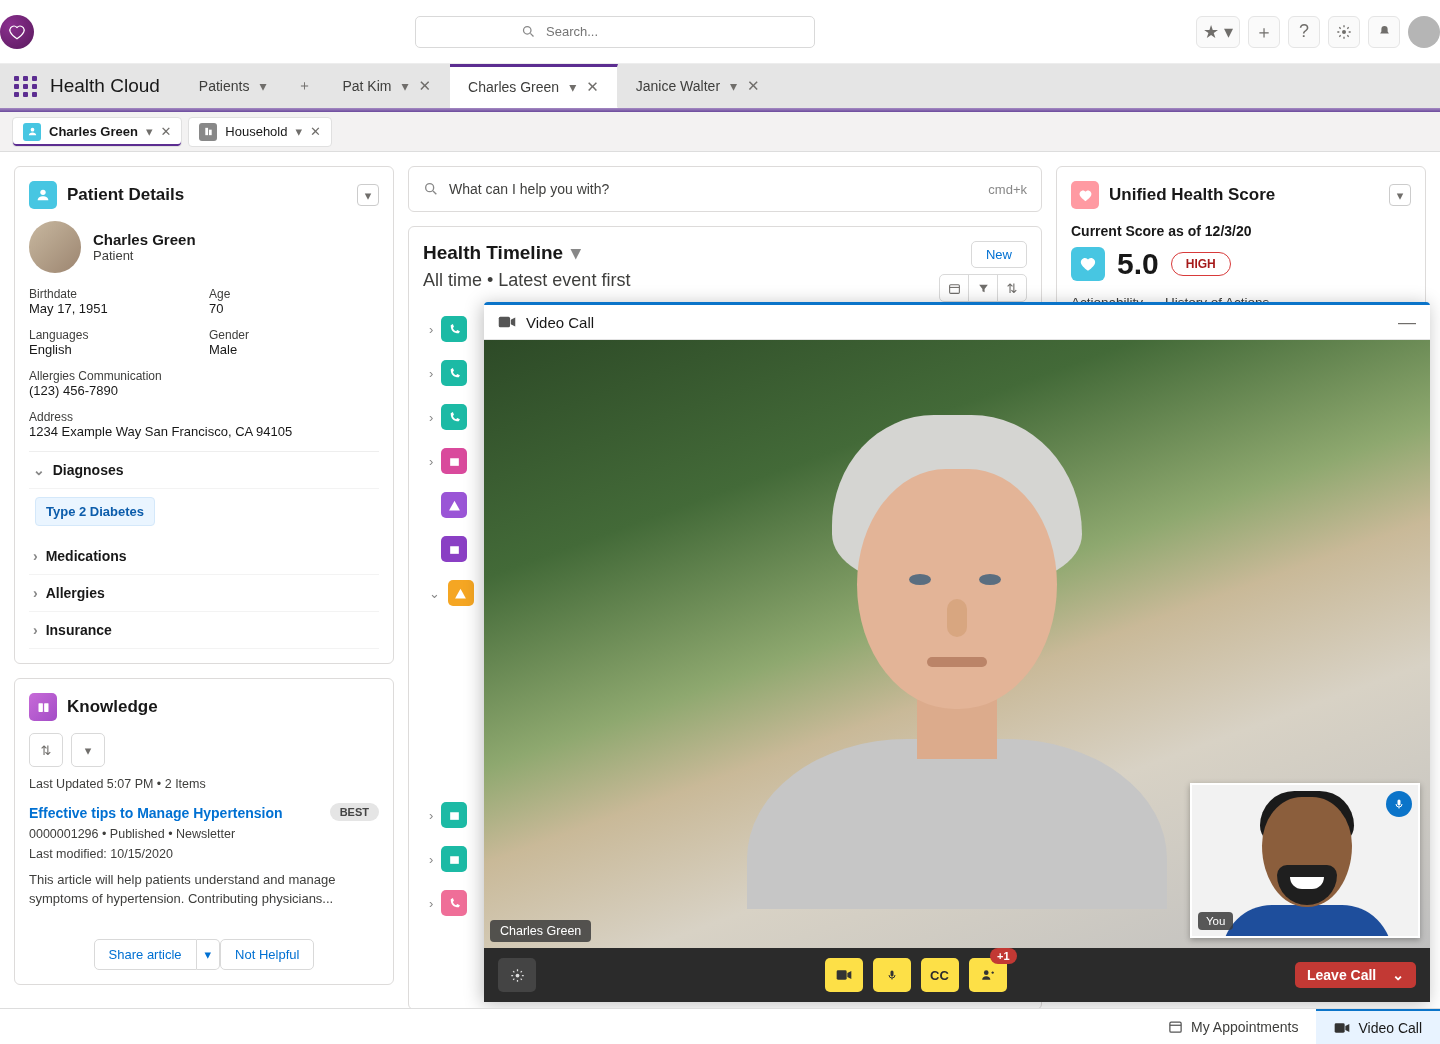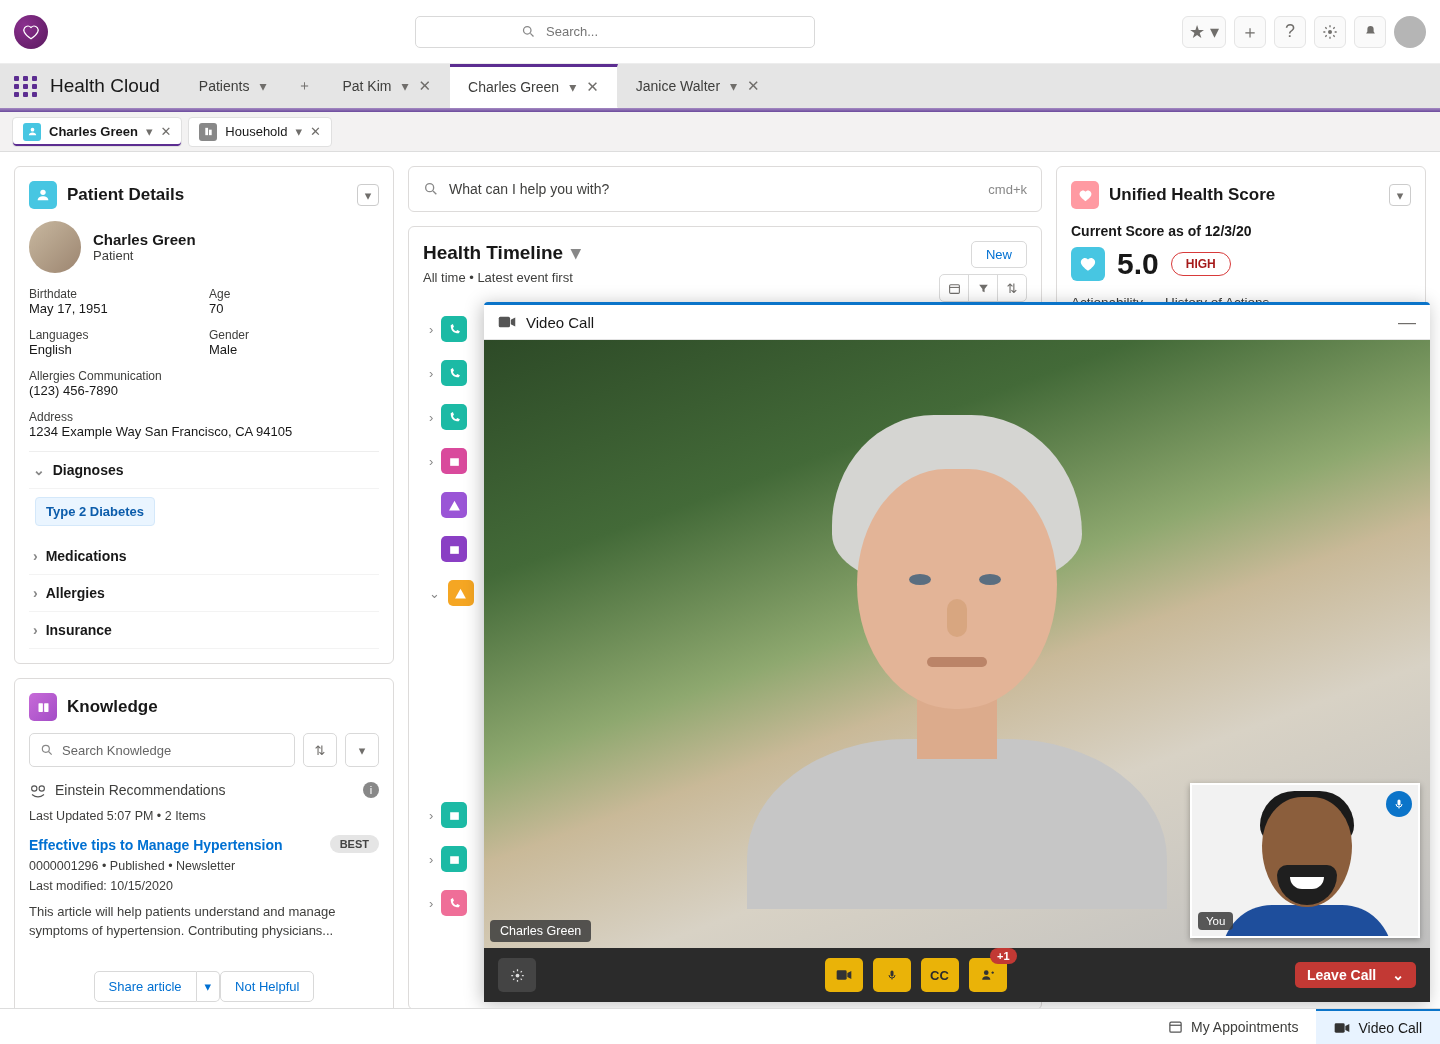--- a/index.html
+++ b/index.html
@@ -11,21 +11,21 @@
   width: 1440px;
   height: 1044px;
   overflow: hidden;
   position: relative;
 }
 
 .top-header {
   height: 64px;
   display: flex;
   align-items: center;
-  padding: 0 14px;
+  padding: 0 0;
   border-bottom: 1px solid #ededed;
 }
 .logo-badge {
   width: 34px; height: 34px;
   background: radial-gradient(circle at 30% 30%, #8a2f8e, #5a1a5e);
   border-radius: 50%;
   display:flex; align-items:center; justify-content:center;
 }
 .global-search {
   margin: 0 auto;
@@ -207,21 +207,21 @@
   border:1px solid #dddbda; border-radius:6px; height:46px;
   display:flex; align-items:center; padding:0 14px; gap:10px;
 }
 .assist-bar .aicon { color:#706e6b; }
 .assist-bar .atext { color:#3e3e3c; font-size:14px; }
 .assist-bar .short { margin-left:auto; color:#888; font-size:13px;}
 
 .timeline-hdr { display:flex; justify-content:space-between; align-items:flex-start;}
 .timeline-hdr .t-left { display:flex; flex-direction:column;}
 .timeline-title { font-size:19px; font-weight:700; display:flex; gap:8px; align-items:center;}
-.timeline-sub { color:#3e3e3c; font-size:13px; margin-top:6px;}
+.timeline-sub { color:#3e3e3c; font-size:18px; margin-top:6px;}
 .timeline-actions { display:flex; flex-direction:column; gap:6px; align-items:flex-end;}
 .btn-new { border:1px solid #d9d9d9; border-radius:5px; padding:5px 14px; font-size:13px; color:#0070d2; background:#fff;}
 .timeline-ctrls { display:flex; gap:0;}
 .timeline-ctrls .ctl { width:30px; height:28px; border:1px solid #d9d9d9; display:flex; align-items:center; justify-content:center; color:#706e6b; margin-left:-1px;}
 .timeline-ctrls .ctl:first-child { border-radius:5px 0 0 5px; margin-left:0;}
 .timeline-ctrls .ctl:last-child { border-radius:0 5px 5px 0; }
 
 .timeline-body { margin-top:14px; display:flex; flex-direction:column; gap:18px; padding-left:6px;}
 .tl-item { display:flex; gap:8px; align-items:center;}
 .tl-chev { color:#888;}
@@ -299,21 +299,21 @@
 .pip-smile { position:absolute; left:98px; top:92px; width:34px; height:12px; background:#fff; border-radius:0 0 20px 20px;}
 .pip-shirt { position:absolute; left:30px; top:120px; width:170px; height:50px; background:#1e4e9c; border-radius:80px 80px 0 0;}
 .pip-label { position:absolute; left:6px; bottom:6px; background:rgba(60,60,60,0.85); color:#fff; font-size:11.5px; padding:3px 8px; border-radius:4px;}
 .pip-mic { position:absolute; right:6px; top:6px; width:26px; height:26px; background:#0b74c9; border-radius:50%; display:flex; align-items:center; justify-content:center; color:#fff;}
 
 .video-controls {
   height:54px; background:#2b2b2b;
   display:flex; align-items:center; padding:0 14px; gap:10px;
 }
 .vc-btn {
-  width:38px; height:34px; background:#eab308; border-radius:5px;
+  width:38px; height:34px; background:#fde047; border-radius:5px;
   display:flex; align-items:center; justify-content:center; color:#2b2b2b; font-weight:700;
 }
 .video-controls .center { margin:0 auto; display:flex; gap:10px; position:relative;}
 .badge-plus { position:absolute; right:-10px; top:-10px; background:#c23934; color:#fff; font-size:11px; font-weight:700; padding:2px 7px; border-radius:10px;}
 .leave-btn {
   background:#c23934; color:#fff; border-radius:5px;
   padding:5px 12px; display:flex; align-items:center; gap:16px; font-size:14px; font-weight:600;
 }
 
 
@@ -500,42 +500,22 @@
       <div class="card-header">
         <div class="icon-sq c-darkp">
           <svg width="15" height="15" viewBox="0 0 24 24">
               <rect x="4" y="5" width="7" height="14" rx="1" fill="#fff"></rect>
               <rect x="13" y="5" width="7" height="14" rx="1" fill="#fff"></rect>
             </svg>
         </div>
         <span class="title">Knowledge</span>
       </div>
       <div class="kn-search">
-        <div class="input">
-          <span>
-              <svg width="14" height="14" viewBox="0 0 24 24">
-                <circle cx="10" cy="10" r="6" stroke="#888" stroke-width="2" fill="none"></circle>
-                <line x1="15" y1="15" x2="20" y2="20" stroke="#888" stroke-width="2"></line>
-              </svg>
-            </span>
-          <span>Search Knowledge</span>
-        </div>
         <div class="btn">⇅</div>
         <div class="btn">▾</div>
-      </div>
-      <div class="kn-rec">
-        <span>
-            <svg width="18" height="18" viewBox="0 0 24 24">
-              <circle cx="7" cy="10" r="3.5" stroke="#555" stroke-width="1.5" fill="none"></circle>
-              <circle cx="17" cy="10" r="3.5" stroke="#555" stroke-width="1.5" fill="none"></circle>
-              <path d="M4 18c5 4 11 4 16 0" stroke="#555" stroke-width="1.5" fill="none"></path>
-            </svg>
-          </span>
-        <span>Einstein Recommendations</span>
-        <span style="margin-left:auto; width:16px; height:16px; background:#888; border-radius:50%; color:#fff; font-size:11px; display:flex; align-items:center; justify-content:center;">i</span>
       </div>
       <div class="kn-meta">Last Updated 5:07 PM • 2 Items</div>
       <div class="kn-article">
         <span class="badge-best">BEST</span>
         <div class="kn-title">Effective tips to Manage Hypertension</div>
         <div class="kn-mod">0000001296 • Published • Newsletter</div>
         <div class="kn-mod">Last modified: 10/15/2020</div>
         <div class="kn-body">This article will help patients understand and manage symptoms of hypertension. Contributing physicians...</div>
         <div class="kn-actions">
           <div class="btn-split">

